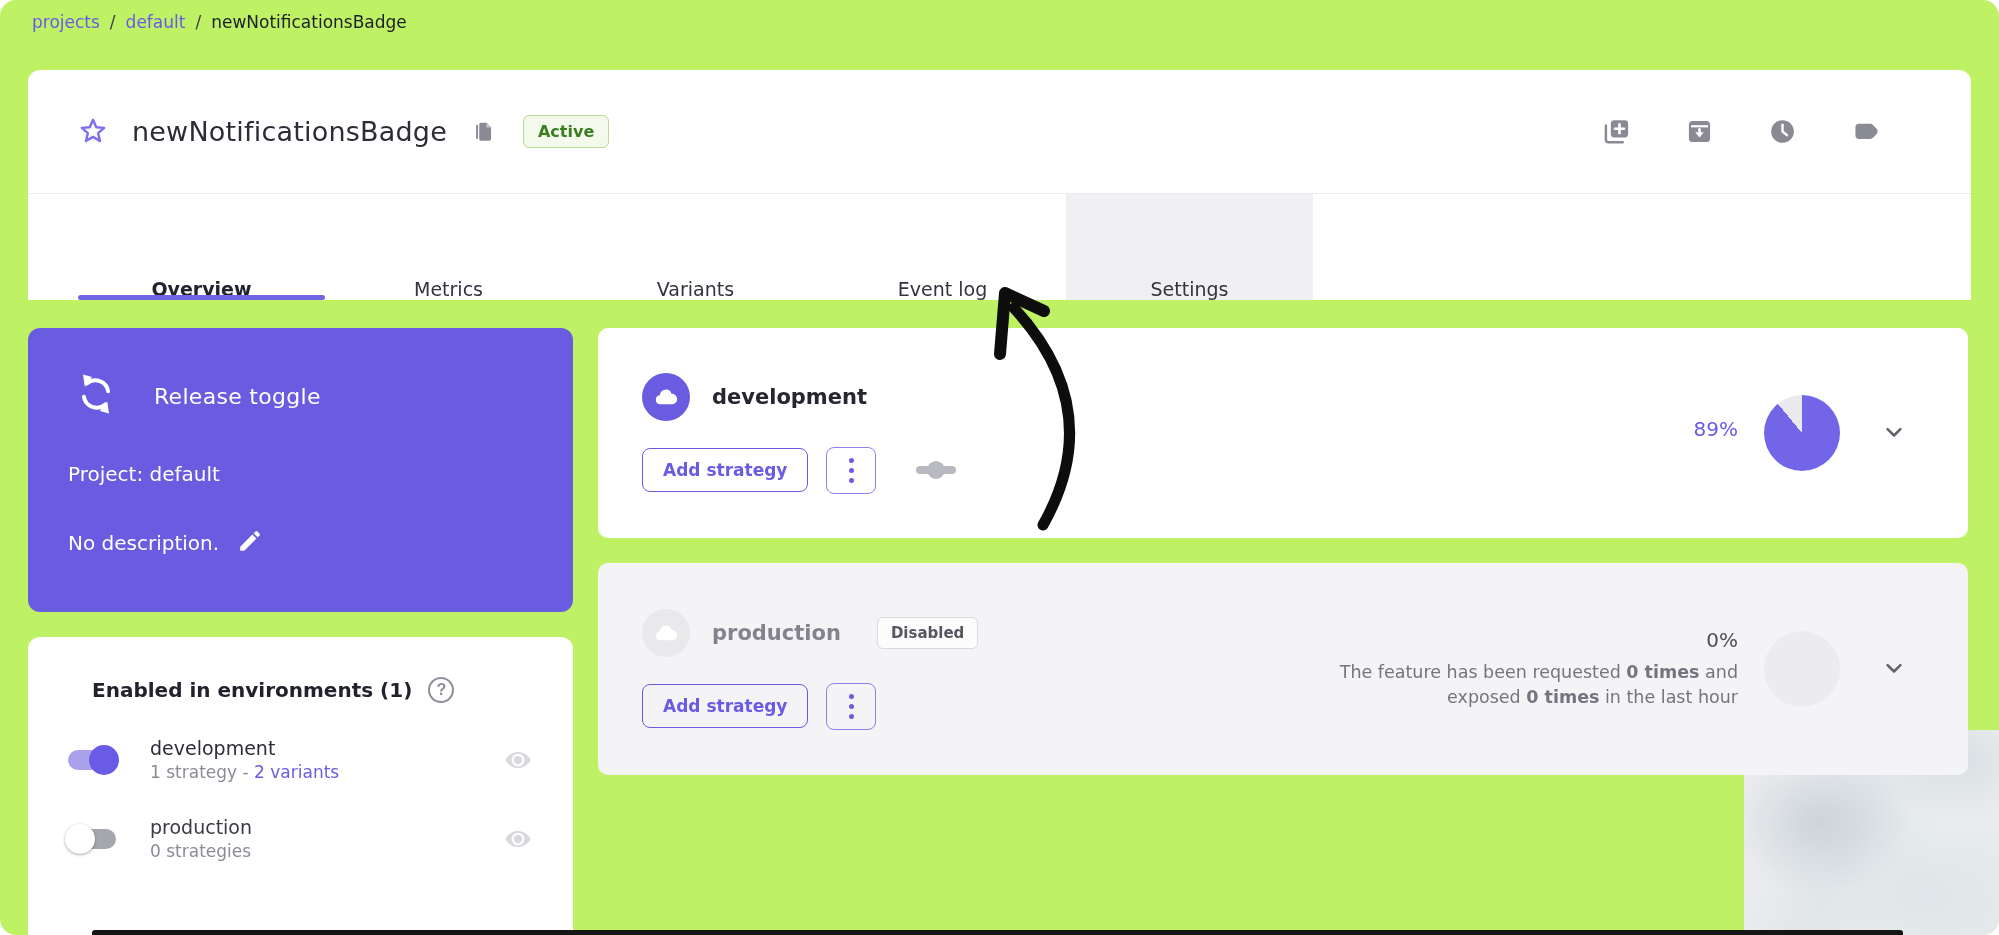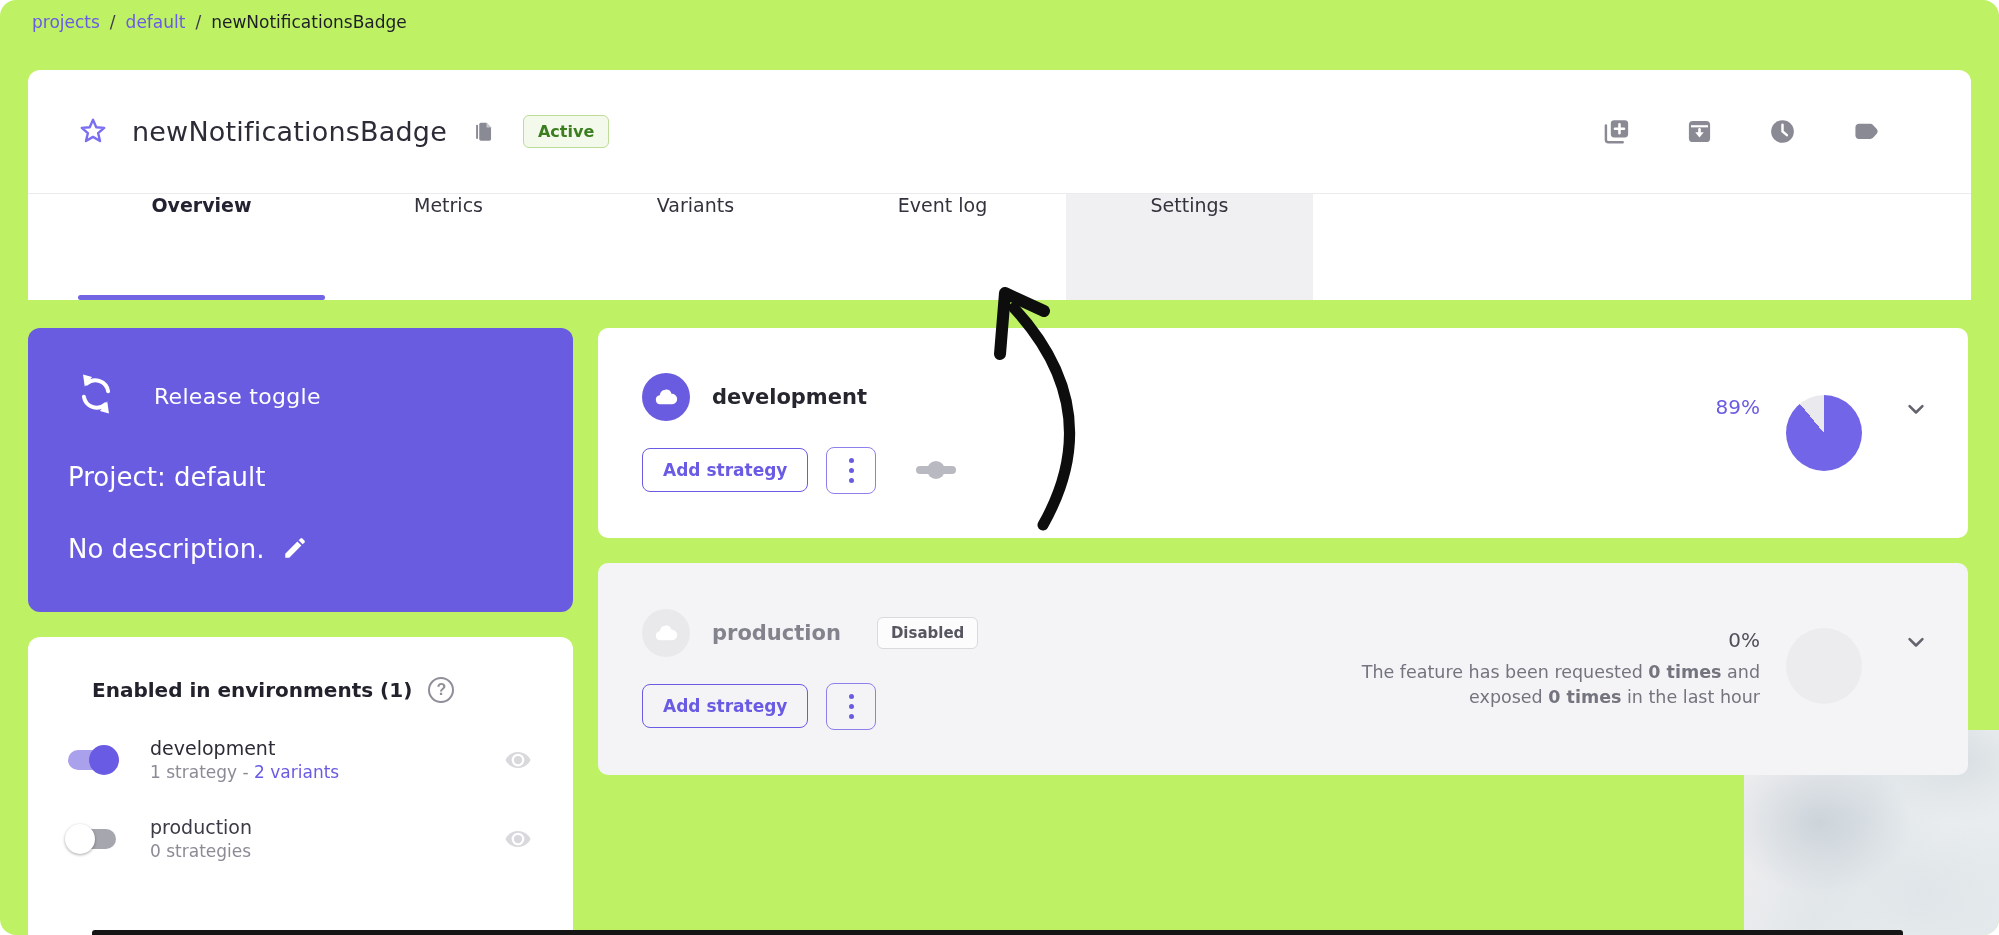--- a/index.html
+++ b/index.html
@@ -24,33 +24,33 @@
   .icon-btn { background:none; border:none; cursor:pointer; display:flex; align-items:center; justify-content:center; padding:4px; }
   .star-btn svg { width:34px; height:34px; }
   .page-title { font-size:27px; font-weight:500; color:#2c2c37; margin-left:18px; letter-spacing:.2px; }
   .copy-btn { margin-left:20px; } .copy-btn svg { width:26px; height:26px; }
   .badge-active { margin-left:22px; background:#f3faeb; border:1px solid #bcdc97; color:#3c7d20;
     font-size:16px; font-weight:700; padding:6px 14px; border-radius:6px; }
   .header-actions { margin-left:auto; display:flex; gap:44px; align-items:center; padding-right:42px; }
   .header-actions .icon-btn svg { width:31px; height:31px; }
 
   .tabs-row { position:relative; height:107px; border-top:1px solid #ebebee; display:flex; padding-left:50px; }
-  .tab { position:relative; width:247px; display:flex; align-items:flex-start; justify-content:center;
+  .tab { position:relative; width:247px; display:flex; align-items:flex-end; justify-content:center;
     font-size:19px; color:#33333e; cursor:pointer; }
   .tab.active span.lbl { font-weight:700; color:#222230; }
   .tab .tab-underline { position:absolute; left:0; bottom:0; width:100%; height:5px; border-radius:3px; background:#7265e3; }
   .tab.hovered { background:#f0f0f2; }
 
   
   .purple-card { position:absolute; left:28px; top:328px; width:545px; height:284px;
     background:#6a5ce0; border-radius:12px; color:#fff; z-index:2; }
   .pc-head { display:flex; align-items:center; gap:36px; padding:44px 0 0 46px; }
   .pc-head svg { width:44px; height:44px; }
   .pc-title { font-size:22px; letter-spacing:.3px; }
-  .pc-line { padding:0 0 0 40px; font-size:26px; margin-top:42px; display:flex; align-items:center; gap:18px; }
+  .pc-line { padding:0 0 0 40px; font-size:20px; margin-top:42px; display:flex; align-items:center; gap:18px; }
   .pc-line:first-of-type { margin-top:46px; }
   .edit-btn { background:none; border:none; cursor:pointer; }
   .edit-btn svg { width:26px; height:26px; }
 
   
   .env-summary-card { position:absolute; left:28px; top:637px; width:545px; height:310px;
     background:#ffffff; border-radius:12px; z-index:2; }
   .esc-title-row { display:flex; align-items:center; gap:16px; padding:40px 0 0 64px; }
   .esc-title { font-size:20px; font-weight:700; color:#22222c; }
   .help-icon { width:26px; height:26px; border:2px solid #8f8f9a; border-radius:50%; color:#8f8f9a;
@@ -86,21 +86,21 @@
   .env-actions { display:flex; align-items:center; gap:18px; margin-top:26px; }
   .btn-outline { border:1px solid #6a5be4; background:transparent; color:#6a5be4; font-weight:700;
     font-size:17px; padding:11px 20px; border-radius:8px; cursor:pointer; font-family:inherit; }
   .btn-kebab { border:1px solid #8d80ec; background:transparent; border-radius:8px; width:50px; height:47px;
     display:flex; flex-direction:column; align-items:center; justify-content:center; gap:5px; cursor:pointer; }
   .btn-kebab .dot { width:5px; height:5px; border-radius:50%; background:#6a5be4; }
   .rollout-icon { position:relative; width:40px; height:20px; margin-left:22px; }
   .rollout-icon .bar { position:absolute; left:0; top:6px; width:40px; height:8px; border-radius:4px; background:#b9b9c1; }
   .rollout-icon .dotc { position:absolute; left:11px; top:1px; width:18px; height:18px; border-radius:50%; background:#b9b9c1; }
 
-  .env-card-right { margin-left:auto; display:flex; align-items:flex-start; padding-right:38px; gap:26px; }
+  .env-card-right { margin-left:auto; display:flex; align-items:center; padding-right:60px; gap:26px; }
   .metrics-text { width:434px; text-align:right; }
   .percent { font-size:20px; margin-bottom:8px; }
   .percent.purple { color:#6a5be4; }
   .percent.gray { color:#4f4f5a; }
   .summary { font-size:17.5px; line-height:1.42; }
   .summary.dark { color:#2f2f3a; }
   .summary.gray { color:#74747f; }
   .summary b { font-weight:700; }
   .pie { width:76px; height:76px; border-radius:50%; flex:0 0 auto; }
   .chevron-btn { background:none; border:none; cursor:pointer; margin-left:14px; }

